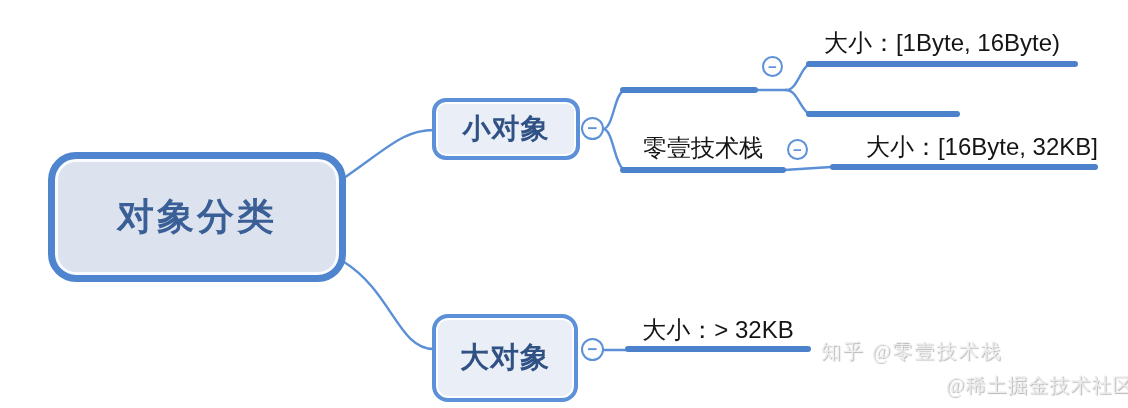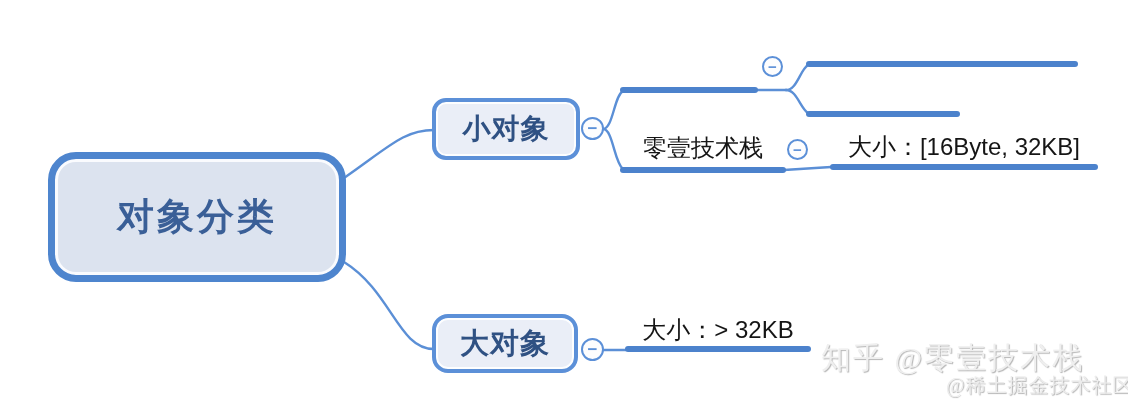--- a/index.html
+++ b/index.html
@@ -46,21 +46,21 @@
     width: 298px; height: 130px;
     border: 7px solid #4e85ce;
     border-radius: 28px;
     background: #dce3ef;
     box-shadow: inset 0 0 0 3px rgba(252,253,255,0.92);
     font-size: 37px;
     letter-spacing: 3px;
     color: #3a5f97;
   }
   .small-node { left: 432px; top: 98px;  width: 148px; height: 62px; font-size: 28px; letter-spacing: 1px; }
-  .large-node { left: 432px; top: 314px; width: 146px; height: 59px; font-size: 29px; border-radius: 16px; letter-spacing: 1px; }
+  .large-node { left: 432px; top: 314px; width: 146px; height: 88px; font-size: 29px; border-radius: 16px; letter-spacing: 1px; }
 
   
   .line-label {
     position: absolute;
     color: #151515;
     font-size: 24px;
     font-weight: 500;
     text-align: center;
     white-space: nowrap;
   }
@@ -92,21 +92,21 @@
 
   
   .wm {
     position: absolute;
     white-space: nowrap;
     font-family: "Liberation Serif", "DejaVu Serif", serif;
     color: #efefef;
     text-shadow: 1px 1px 1px #b5b5b5, -1px -1px 1px #ffffff;
     pointer-events: none;
   }
-  .wm-primary   { left: 821px; top: 338px; font-size: 30px; letter-spacing: 2px; }
+  .wm-primary   { left: 821px; top: 338px; font-size: 20px; letter-spacing: 2px; }
   .wm-secondary { left: 946px; top: 372px; font-size: 20px; letter-spacing: 1px; color: #ececec; }
 </style>
 </head>
 <body>
 
 <div class="canvas">
 
   <svg class="connectors" viewBox="0 0 1128 408">
     <path d="M 344 178 C 390 146, 404 130, 434 130"></path>
     <path d="M 344 262 C 392 292, 398 349, 434 349"></path>
@@ -129,29 +129,30 @@
   <div class="collapse big" style="left:581px; top:117px;">−</div>
 
   <div class="box-node large-node">
     <span>大对象</span>
   </div>
   <div class="collapse big" style="left:581px; top:338px;">−</div>
 
   <div class="underline" style="left:620px; top:87px; width:138px;"></div>
   <div class="collapse" style="left:762px; top:56px;">−</div>
 
+  <div class="line-label" style="left:806px; top:27px; width:272px;">大小：[1Byte, 16Byte)</div>
   <div class="underline" style="left:806px; top:61px; width:272px;"></div>
 
   <div class="underline" style="left:806px; top:111px; width:154px;"></div>
 
   <div class="line-label" style="left:620px; top:132px; width:166px;">零壹技术栈</div>
   <div class="underline" style="left:620px; top:167px; width:166px;"></div>
   <div class="collapse" style="left:787px; top:139px;">−</div>
 
-  <div class="line-label" style="left:830px; top:131px; width:268px;">大小：[16Byte, 32KB]</div>
+  <div class="line-label" style="left:830px; top:131px; width:268px;text-align:right;">大小：[16Byte, 32KB]</div>
   <div class="underline" style="left:830px; top:164px; width:268px;"></div>
 
   <div class="line-label" style="left:625px; top:314px; width:186px;">大小：&gt; 32KB</div>
   <div class="underline" style="left:625px; top:346px; width:186px;"></div>
 
   <div class="wm wm-primary">知乎 @零壹技术栈</div>
   <div class="wm wm-secondary">@稀土掘金技术社区</div>
 
 </div>
 

